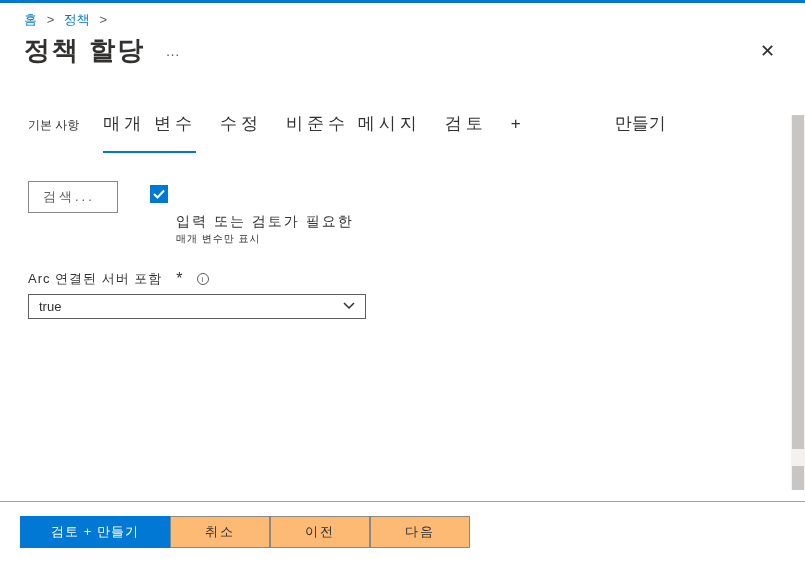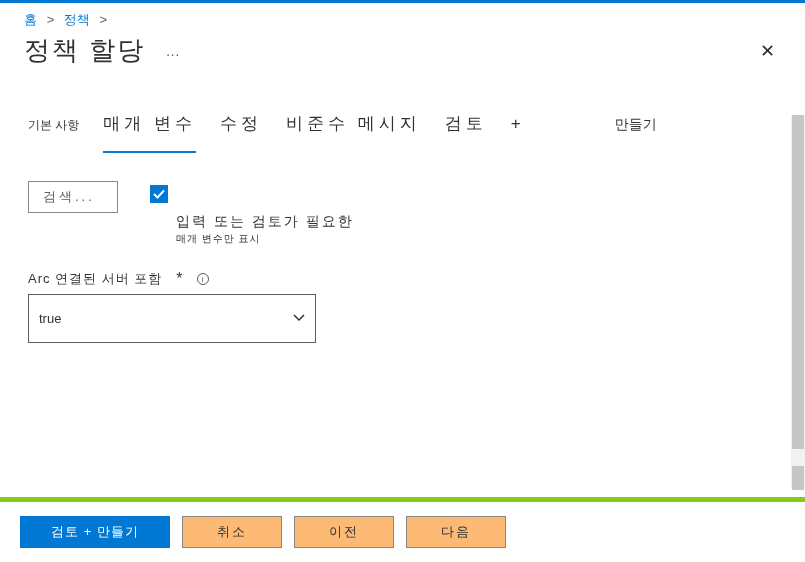--- a/index.html
+++ b/index.html
@@ -34,21 +34,21 @@
       margin: 0 6px;
     }
     .header-row {
       display: flex;
       justify-content: space-between;
       align-items: center;
       padding: 0 24px 8px 24px;
     }
     .page-title {
       font-size: 26px;
-      font-weight: 400;
+      font-weight: 700;
       color: #323130;
       letter-spacing: 2px;
     }
     .title-more {
       margin-left: 16px;
       color: #605e5c;
       font-size: 14px;
       cursor: pointer;
     }
     .close-x {
@@ -87,21 +87,21 @@
       font-size: 17px;
       color: #323130;
       letter-spacing: 4px;
       cursor: pointer;
     }
     .tab-plus {
       font-size: 17px;
       color: #323130;
     }
     .tab-create {
-      font-size: 14px;
+      font-size: 17px;
       color: #323130;
       margin-left: 70px;
     }
     .search-row {
       display: flex;
       align-items: flex-start;
       gap: 32px;
       margin-bottom: 24px;
     }
     .search-btn {
@@ -172,22 +172,22 @@
       border-radius: 50%;
       display: inline-flex;
       align-items: center;
       justify-content: center;
       font-size: 8px;
       color: #605e5c;
       cursor: pointer;
     }
     .select-box {
       border: 1px solid #605e5c;
-      width: 288px;
-      padding: 16px 10px;
+      width: 338px;
+      padding: 4px 10px;
       display: flex;
       justify-content: space-between;
       align-items: center;
       font-size: 13px;
       color: #323130;
       cursor: pointer;
       background: #ffffff;
     }
     .chevron {
       font-size: 10px;
@@ -208,23 +208,22 @@
       background: #c8c6c4;
       border-radius: 0;
       cursor: pointer;
     }
     .footer {
       position: absolute;
       bottom: 0;
       left: 0;
       right: 0;
       padding: 14px 20px;
-      border-top: 5px solid #84cc16;
-      display: flex;
-      gap: 12px;
+      border-top: 1px solid #84cc16;
+      display: flex;
       background: #ffffff;
     }
     .btn {
       padding: 6px 0;
       font-size: 13px;
       border: 1px solid #8a8886;
       background: #fdba74;
       cursor: pointer;
       min-width: 100px;
       text-align: center;

